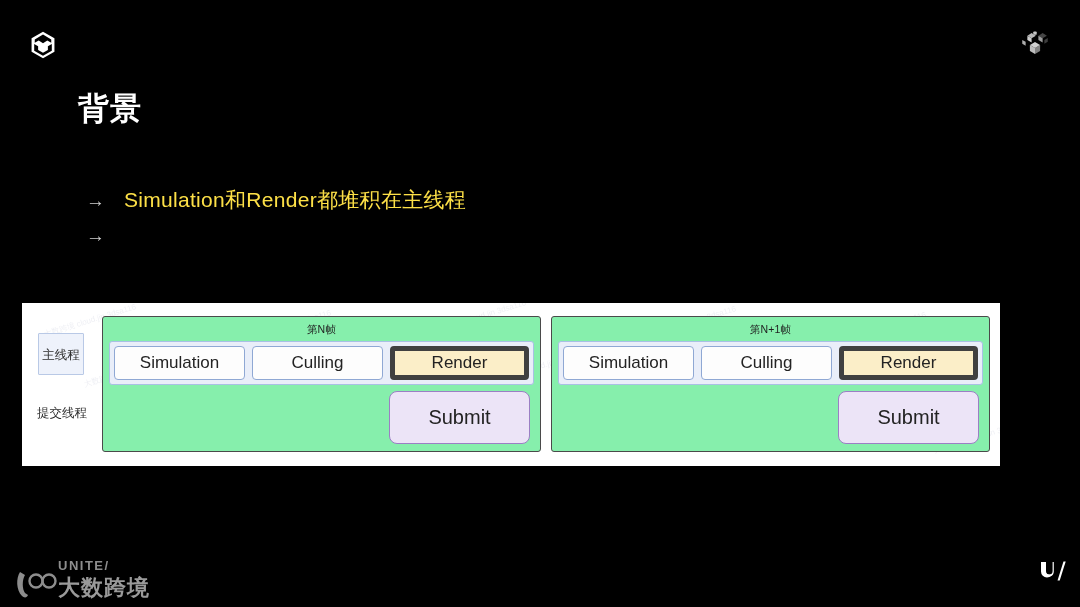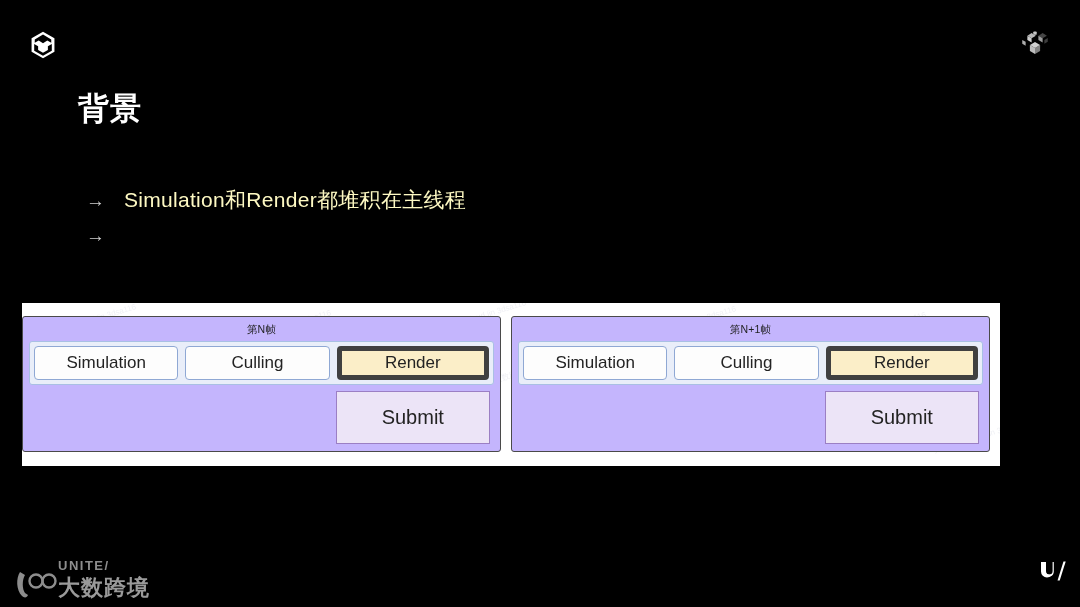--- a/index.html
+++ b/index.html
@@ -43,21 +43,21 @@
   .bullet {
     display:flex; align-items:center; gap:22px;
     color:#f2f2f2;
   }
   .bullet-arrow {
     font-size:19px; color:#cfcfcf;
     width:16px; text-align:center;
     line-height:1;
   }
   .bullet-text {
-    font-size:21px; color:#fef9c3;
+    font-size:21px; color:#fde047;
     letter-spacing:.3px; white-space:nowrap;
   }
 
   
   .diagram-panel {
     position:absolute; left:22px; top:303px;
     width:978px; height:163px;
     background:#ffffff;
     display:flex; align-items:stretch;
     overflow:hidden;
@@ -103,21 +103,21 @@
   .frames {
     position:relative;
     flex:1;
     display:flex; gap:10px;
     padding:13px 10px 14px 0;
   }
   .frame {
     position:relative;
     flex:1;
     border:1.6px solid #4a4a4a;
-    background:#c4b5fd;
+    background:#86efac;
     border-radius:3px;
     padding:4px 6px 6px 6px;
     display:flex; flex-direction:column;
   }
   .frame-header {
     text-align:center;
     font-size:10.5px; color:#1f1f1f;
     padding:2px 0 4px 0;
     letter-spacing:.2px;
   }
@@ -149,21 +149,21 @@
     flex:1;
     display:flex; justify-content:flex-end;
     align-items:stretch;
     padding:0 4px 1px 4px;
   }
   .submit-box {
     width:33.8%;
     display:flex; align-items:center; justify-content:center;
     background:#ece4f7;
     border:1px solid #9b7fc4;
-    border-radius:0;
+    border-radius:8px;
     font-size:20px; color:#232323;
     position:relative; z-index:2;
   }
   .footer-unite {
     position:absolute; left:58px; top:558px;
     font-size:13px; font-weight:bold;
     color:#8d8d8d; letter-spacing:1.5px;
   }
   .footer-cn {
     position:absolute; left:58px; top:573px;
@@ -235,20 +235,24 @@
       <span class="wm" style="left:470px; top:58px;">大数跨境 cloud.jin 3dsa116</span>
       <span class="wm" style="left:680px; top:66px;">大数跨境 cloud.jin 3dsa116</span>
       <span class="wm" style="left:870px; top:74px;">大数跨境 cloud.jin 3dsa116</span>
       <span class="wm" style="left:130px; top:112px;">大数跨境 cloud.jin 3dsa116</span>
       <span class="wm" style="left:330px; top:120px;">大数跨境 cloud.jin 3dsa116</span>
       <span class="wm" style="left:540px; top:110px;">大数跨境 cloud.jin 3dsa116</span>
       <span class="wm" style="left:740px; top:118px;">大数跨境 cloud.jin 3dsa116</span>
       <span class="wm" style="left:910px; top:128px;">大数跨境 cloud.jin 3dsa116</span>
     </div>
 
+    <div class="axis-col">
+      <div class="axis-label main">主线程</div>
+      <div class="axis-label submit">提交线程</div>
+    </div>
 
     <div class="frames">
 
       <div class="frame">
         <div class="frame-header">第N帧</div>
         <div class="main-row">
           <div class="task plain">Simulation</div>
           <div class="task plain">Culling</div>
           <div class="task render">Render</div>
         </div>

